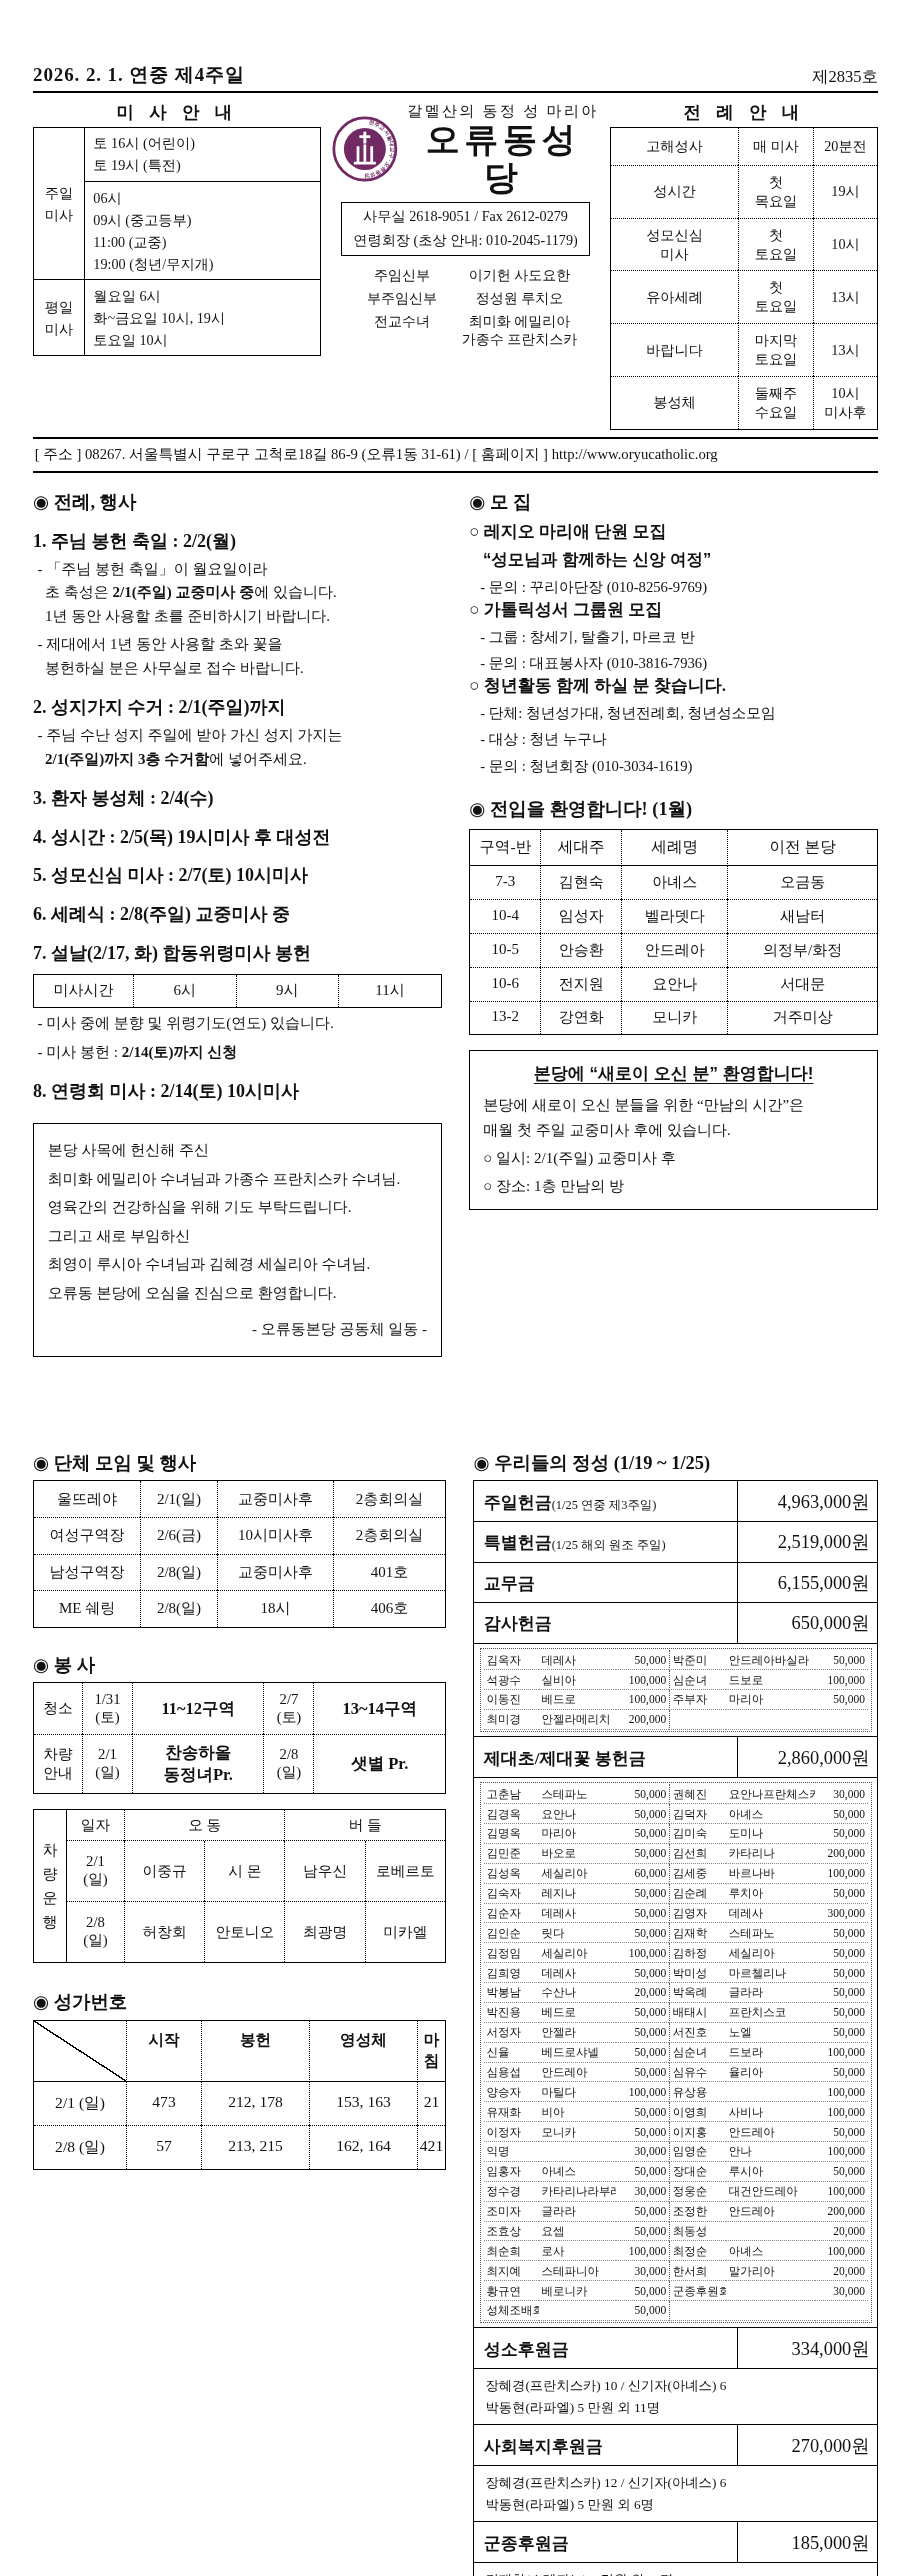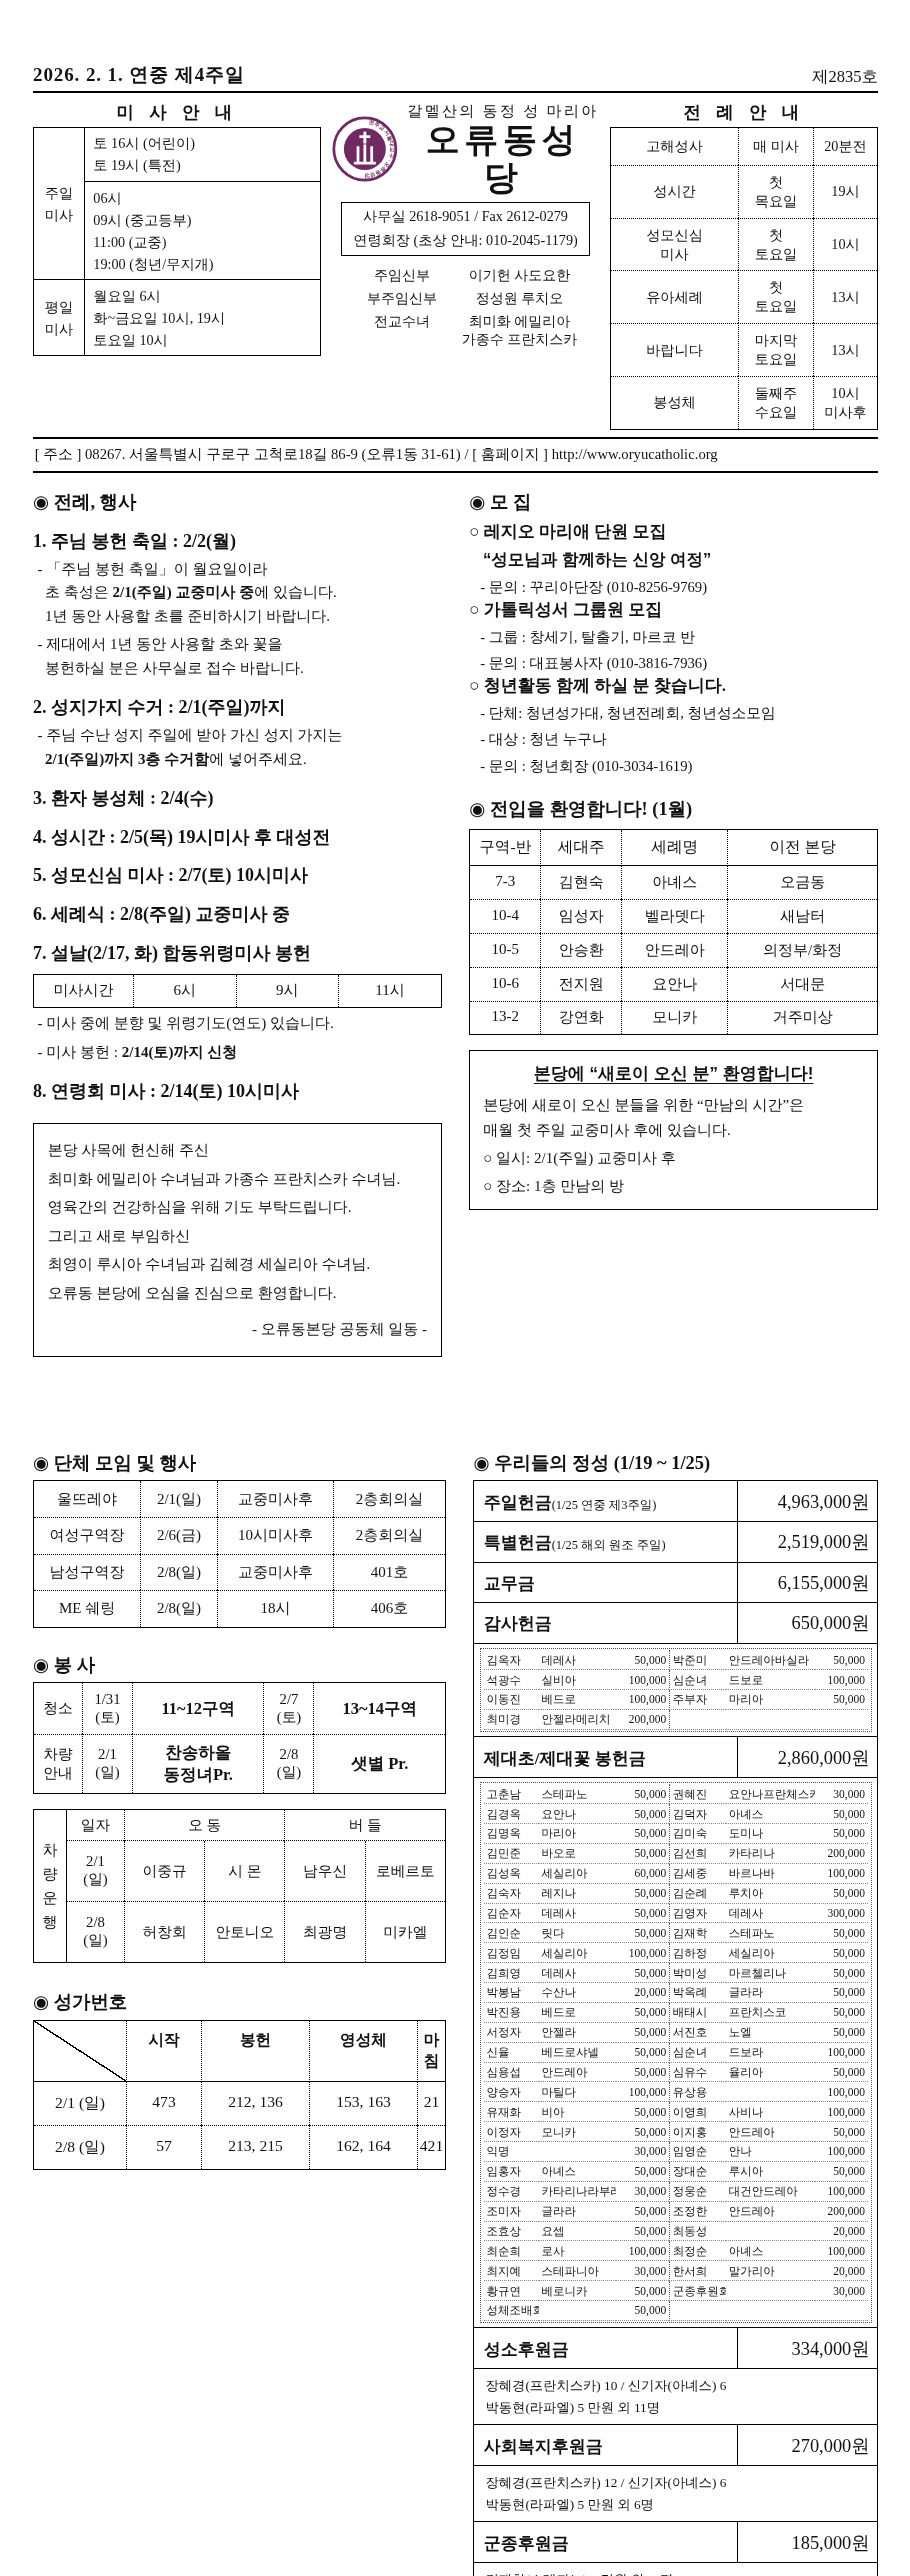--- a/index.html
+++ b/index.html
@@ -462,21 +462,21 @@
         <div class="th">시작</div>
         <div class="th">봉헌</div>
         <div class="th">영성체</div>
         <div class="th">마침</div>
         <div class="rows">
           
         
             <div class="trow">
               <div class="td">2/1 (일)</div>
               <div class="td">473</div>
-              <div class="td">212, 136</div>
+              <div class="td">212, 178</div>
               <div class="td">153, 163</div>
               <div class="td">21</div>
             </div>
           
             <div class="trow">
               <div class="td">2/8 (일)</div>
               <div class="td">57</div>
               <div class="td">213, 215</div>
               <div class="td">162, 164</div>
               <div class="td">421</div>

